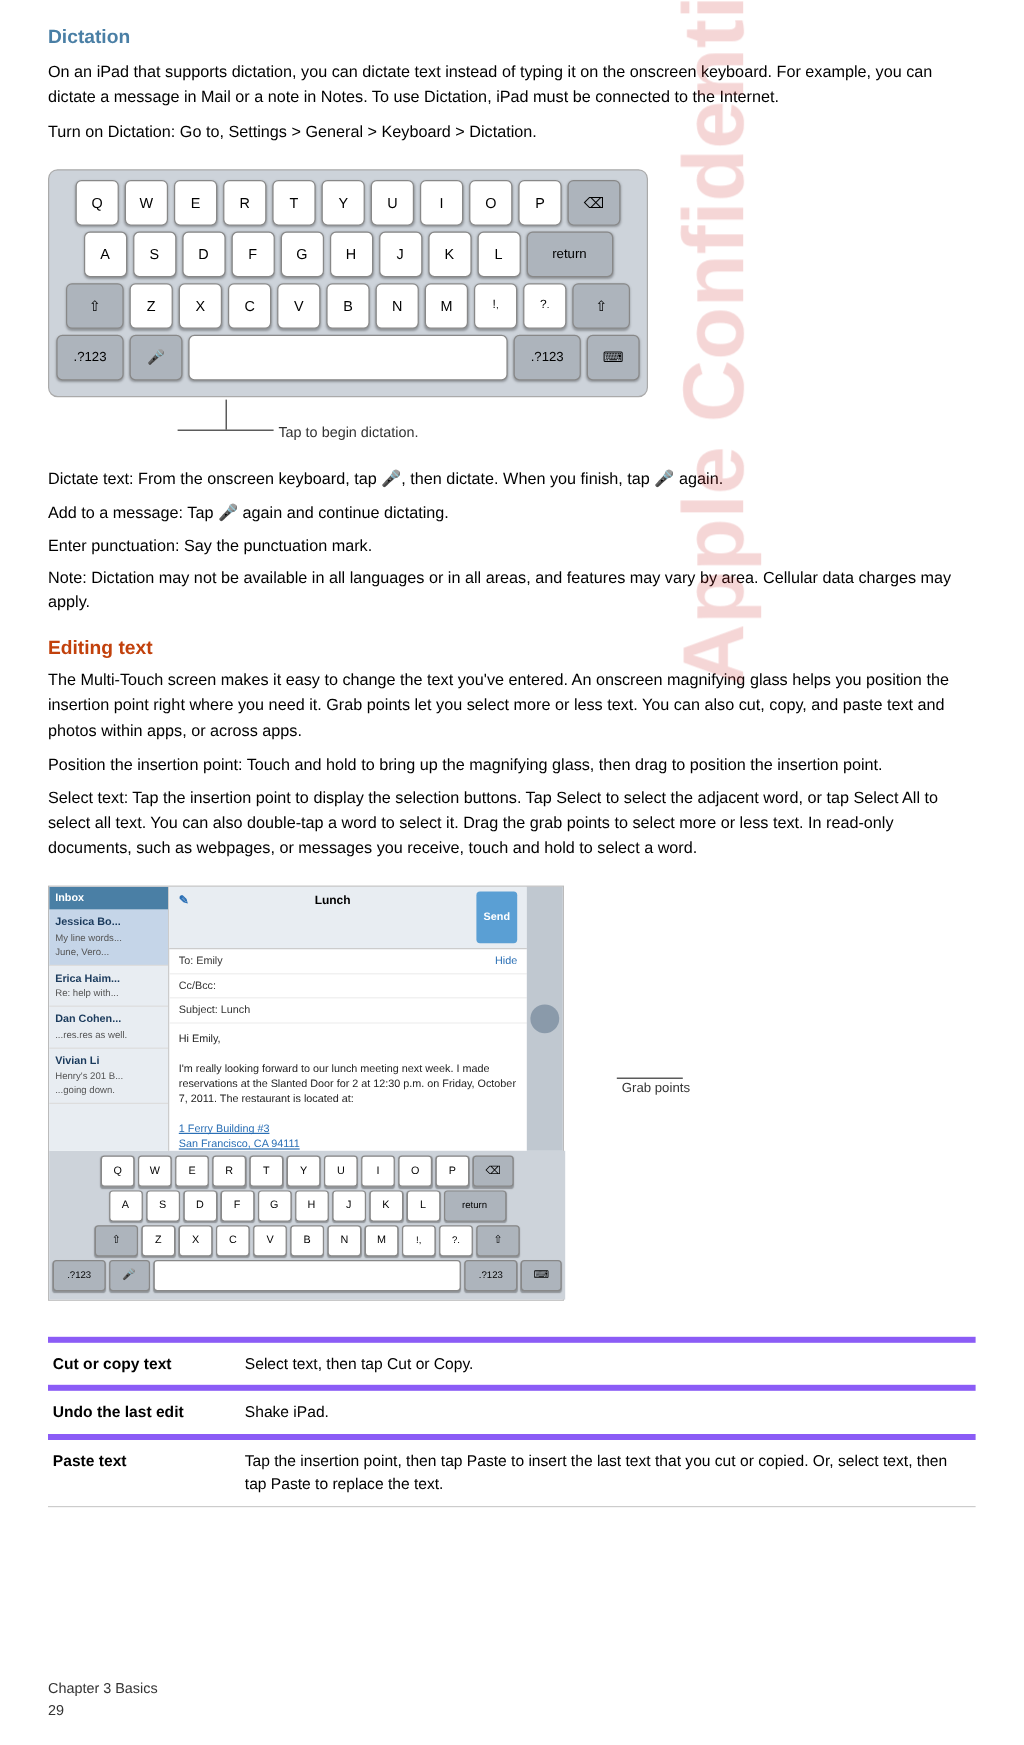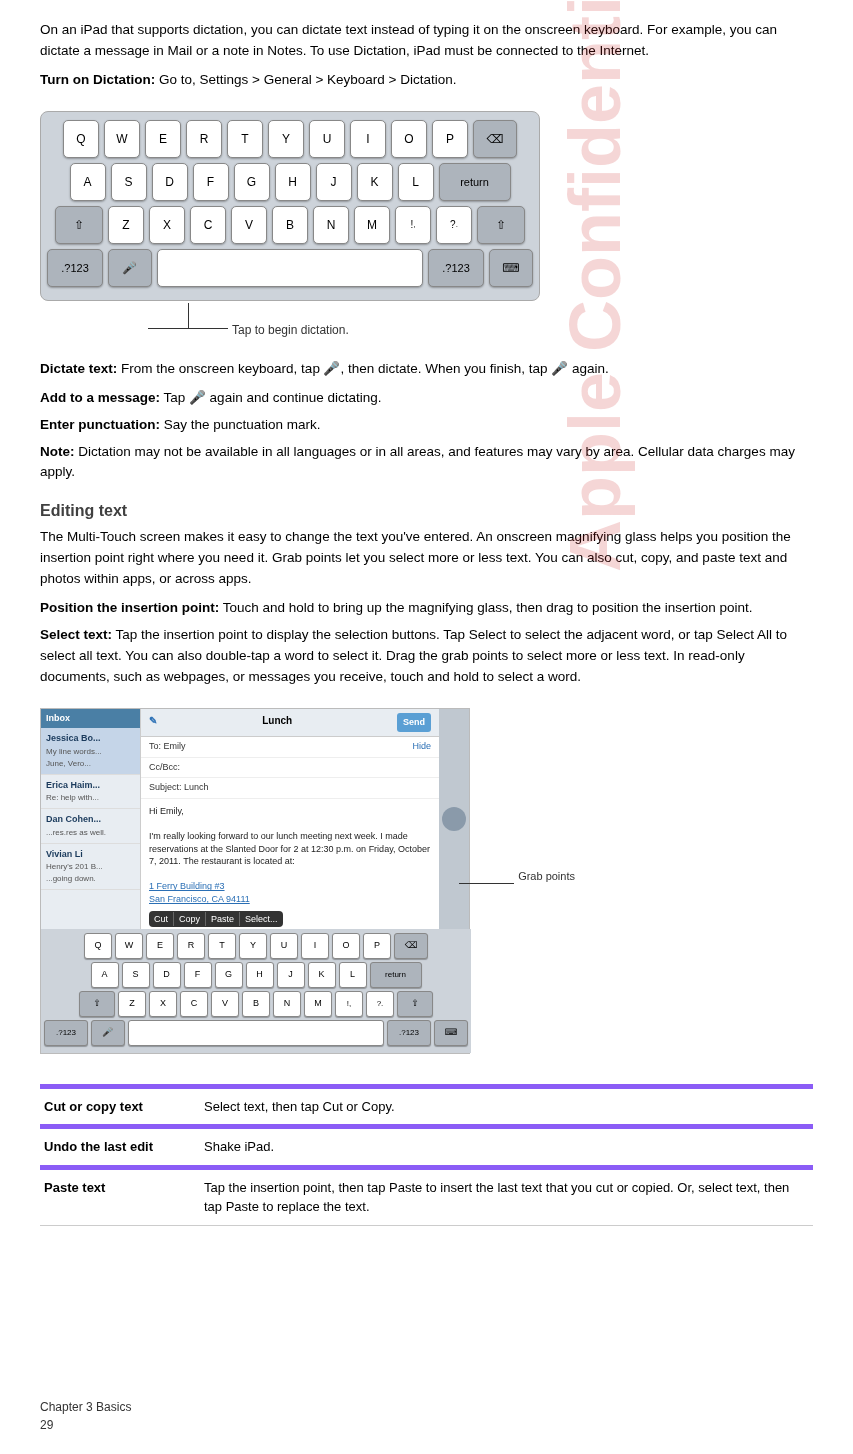--- a/index.html
+++ b/index.html
@@ -15,41 +15,41 @@
       overflow-x: hidden;
     }
 
     .page-content {
       padding: 20px 40px 20px 40px;
       max-width: 853px;
     }
 
     
     .section-title {
-      color: #404040;
+      color: #c2410c;
       font-size: 16px;
       font-weight: bold;
       margin-bottom: 4px;
     }
 
     .page-main-title {
       color: #4a7fa5;
       font-size: 16px;
       font-weight: bold;
       margin-bottom: 6px;
     }
 
     p {
       margin-bottom: 8px;
       font-size: 13.5px;
       line-height: 1.55;
     }
 
     .bold-label {
-      font-weight: bold;
+      font-weight: normal;
     }
 
     .instruction-line {
       margin-bottom: 6px;
       font-size: 13.5px;
     }
 
     
     .keyboard-container {
       margin: 14px 0 6px 0;
@@ -368,20 +368,21 @@
     }
   </style>
 </head>
 <body>
 
 <div class="watermark">Apple Confidential</div>
 
 <div class="page-content">
 
   
+  <h2 class="page-main-title">Dictation</h2>
 
   <p>On an iPad that supports dictation, you can dictate text instead of typing it on the onscreen keyboard. For example, you can dictate a message in Mail or a note in Notes. To use Dictation, iPad must be connected to the Internet.</p>
 
   <p class="instruction-line">
     <span class="bold-label">Turn on Dictation:</span><span> Go to, Settings &gt; General &gt; Keyboard &gt; Dictation.</span>
   </p>
 
   
   <div class="keyboard-container">
     <div class="keyboard">
@@ -501,21 +502,21 @@
               <div class="mock-sidebar-name">Vivian Li</div>
               <div class="mock-sidebar-preview">Henry's 201 B...</div>
               <div class="mock-sidebar-preview">...going down.</div>
             </div>
           </div>
 
           <div class="mock-email-pane">
             <div class="mock-email-header">
               <span style="color:#2a6fb5;">✎</span>
               <span>Lunch</span>
-              <span style="color:#2a6fb5; background:#5a9fd4; color:#fff; padding:3px 6px; border-radius:3px; font-size:9px;">Send</span>
+              <span style="color:#2a6fb5; background:#5a9fd4; color:#fff; padding:15px 6px; border-radius:3px; font-size:9px;">Send</span>
             </div>
             <div class="mock-email-subheader">To: Emily <span style="float:right;color:#2a6fb5;">Hide</span></div>
             <div class="mock-email-subheader">Cc/Bcc:</div>
             <div class="mock-email-subheader">Subject: Lunch</div>
             <div class="mock-email-body">
               <div>Hi Emily,</div>
               <br>
               <div>I'm really looking forward to our lunch meeting next week. I made reservations at the Slanted Door for 2 at 12:30 p.m. on Friday, October 7, 2011. The restaurant is located at:</div>
               <br>
               <div style="color:#2a6fb5; text-decoration:underline;">1 Ferry Building #3</div>
@@ -577,21 +578,21 @@
           <div class="small-key-row">
             <div class="skey snum dark">.?123</div>
             <div class="skey smic dark">🎤</div>
             <div class="skey sspace"></div>
             <div class="skey snum dark">.?123</div>
             <div class="skey skb dark">⌨</div>
           </div>
         </div>
       </div>
       
-      <div style="position:absolute; right:-105px; top:160px; display:flex; align-items:flex-end;">
+      <div style="position:absolute; right:-105px; top:160px; display:flex; align-items:flex-start;flex-direction:column;">
         <div style="width:55px; height:1px; background:#333;"></div>
         <span style="font-size:11px; color:#333; margin-left:4px; white-space:nowrap;">Grab points</span>
       </div>
     </div>
 
     
     <table class="info-table">
       <tbody>
         <tr>
           <td><strong>Cut or copy text</strong></td>

